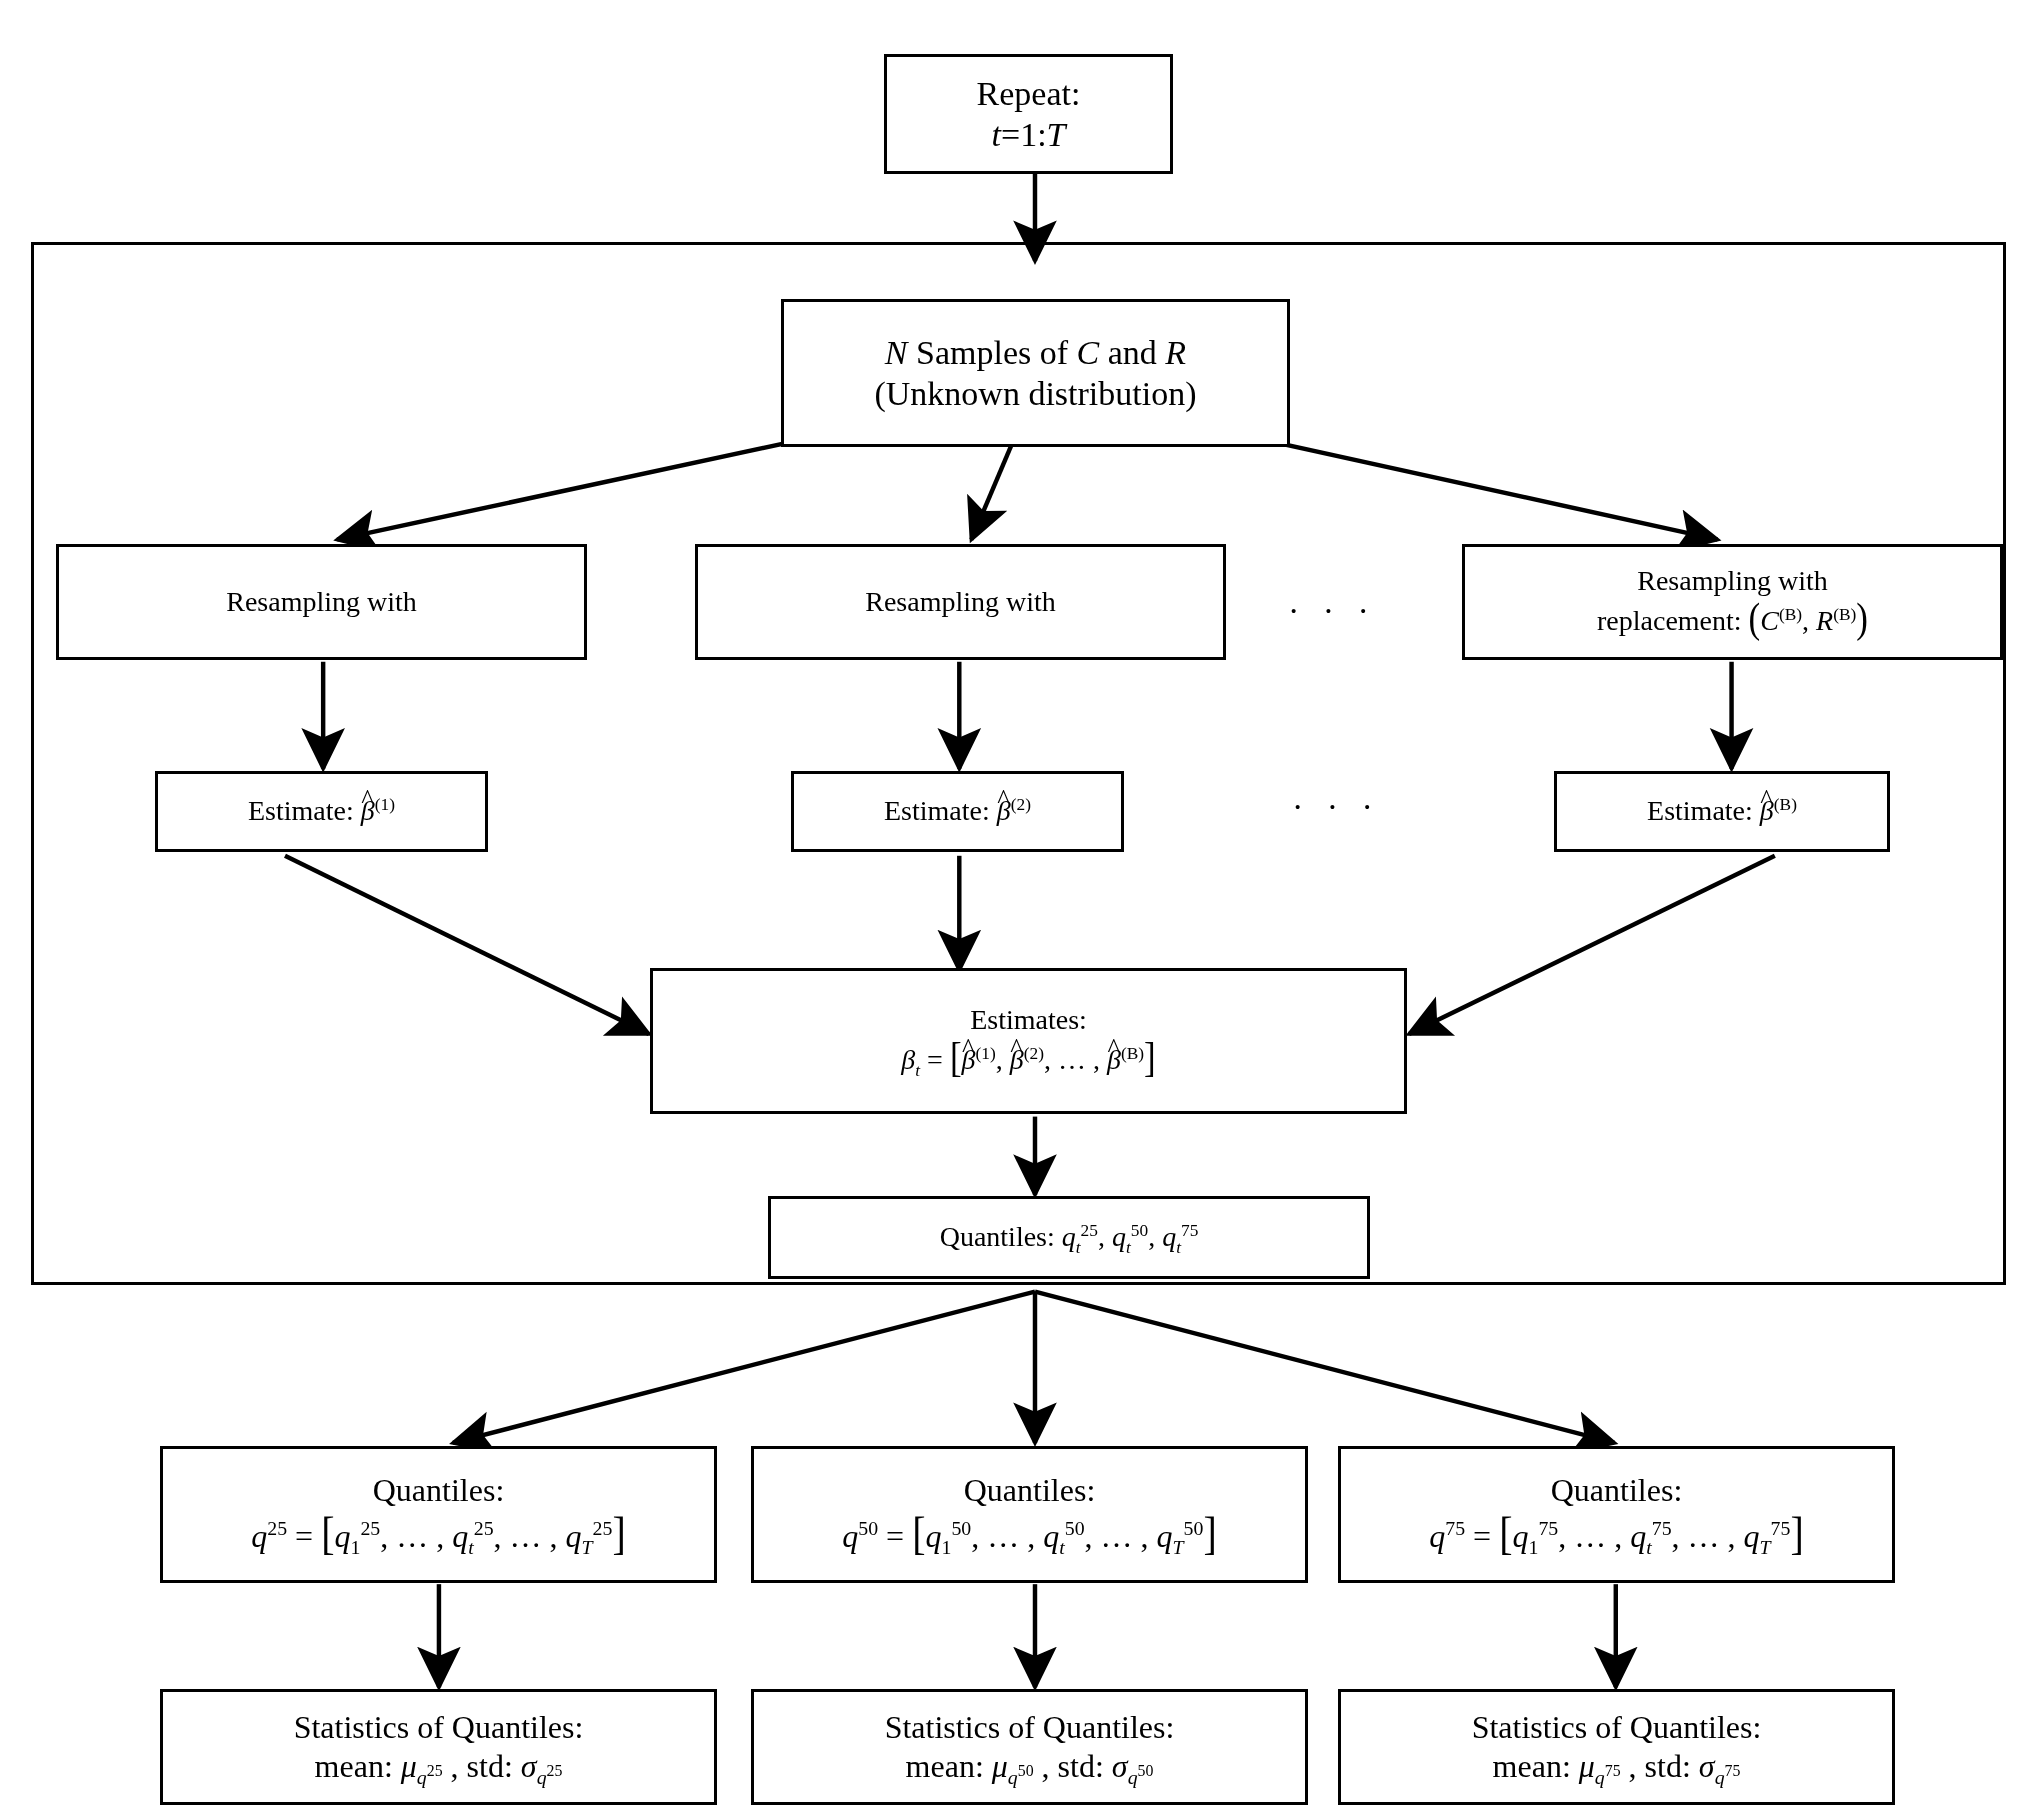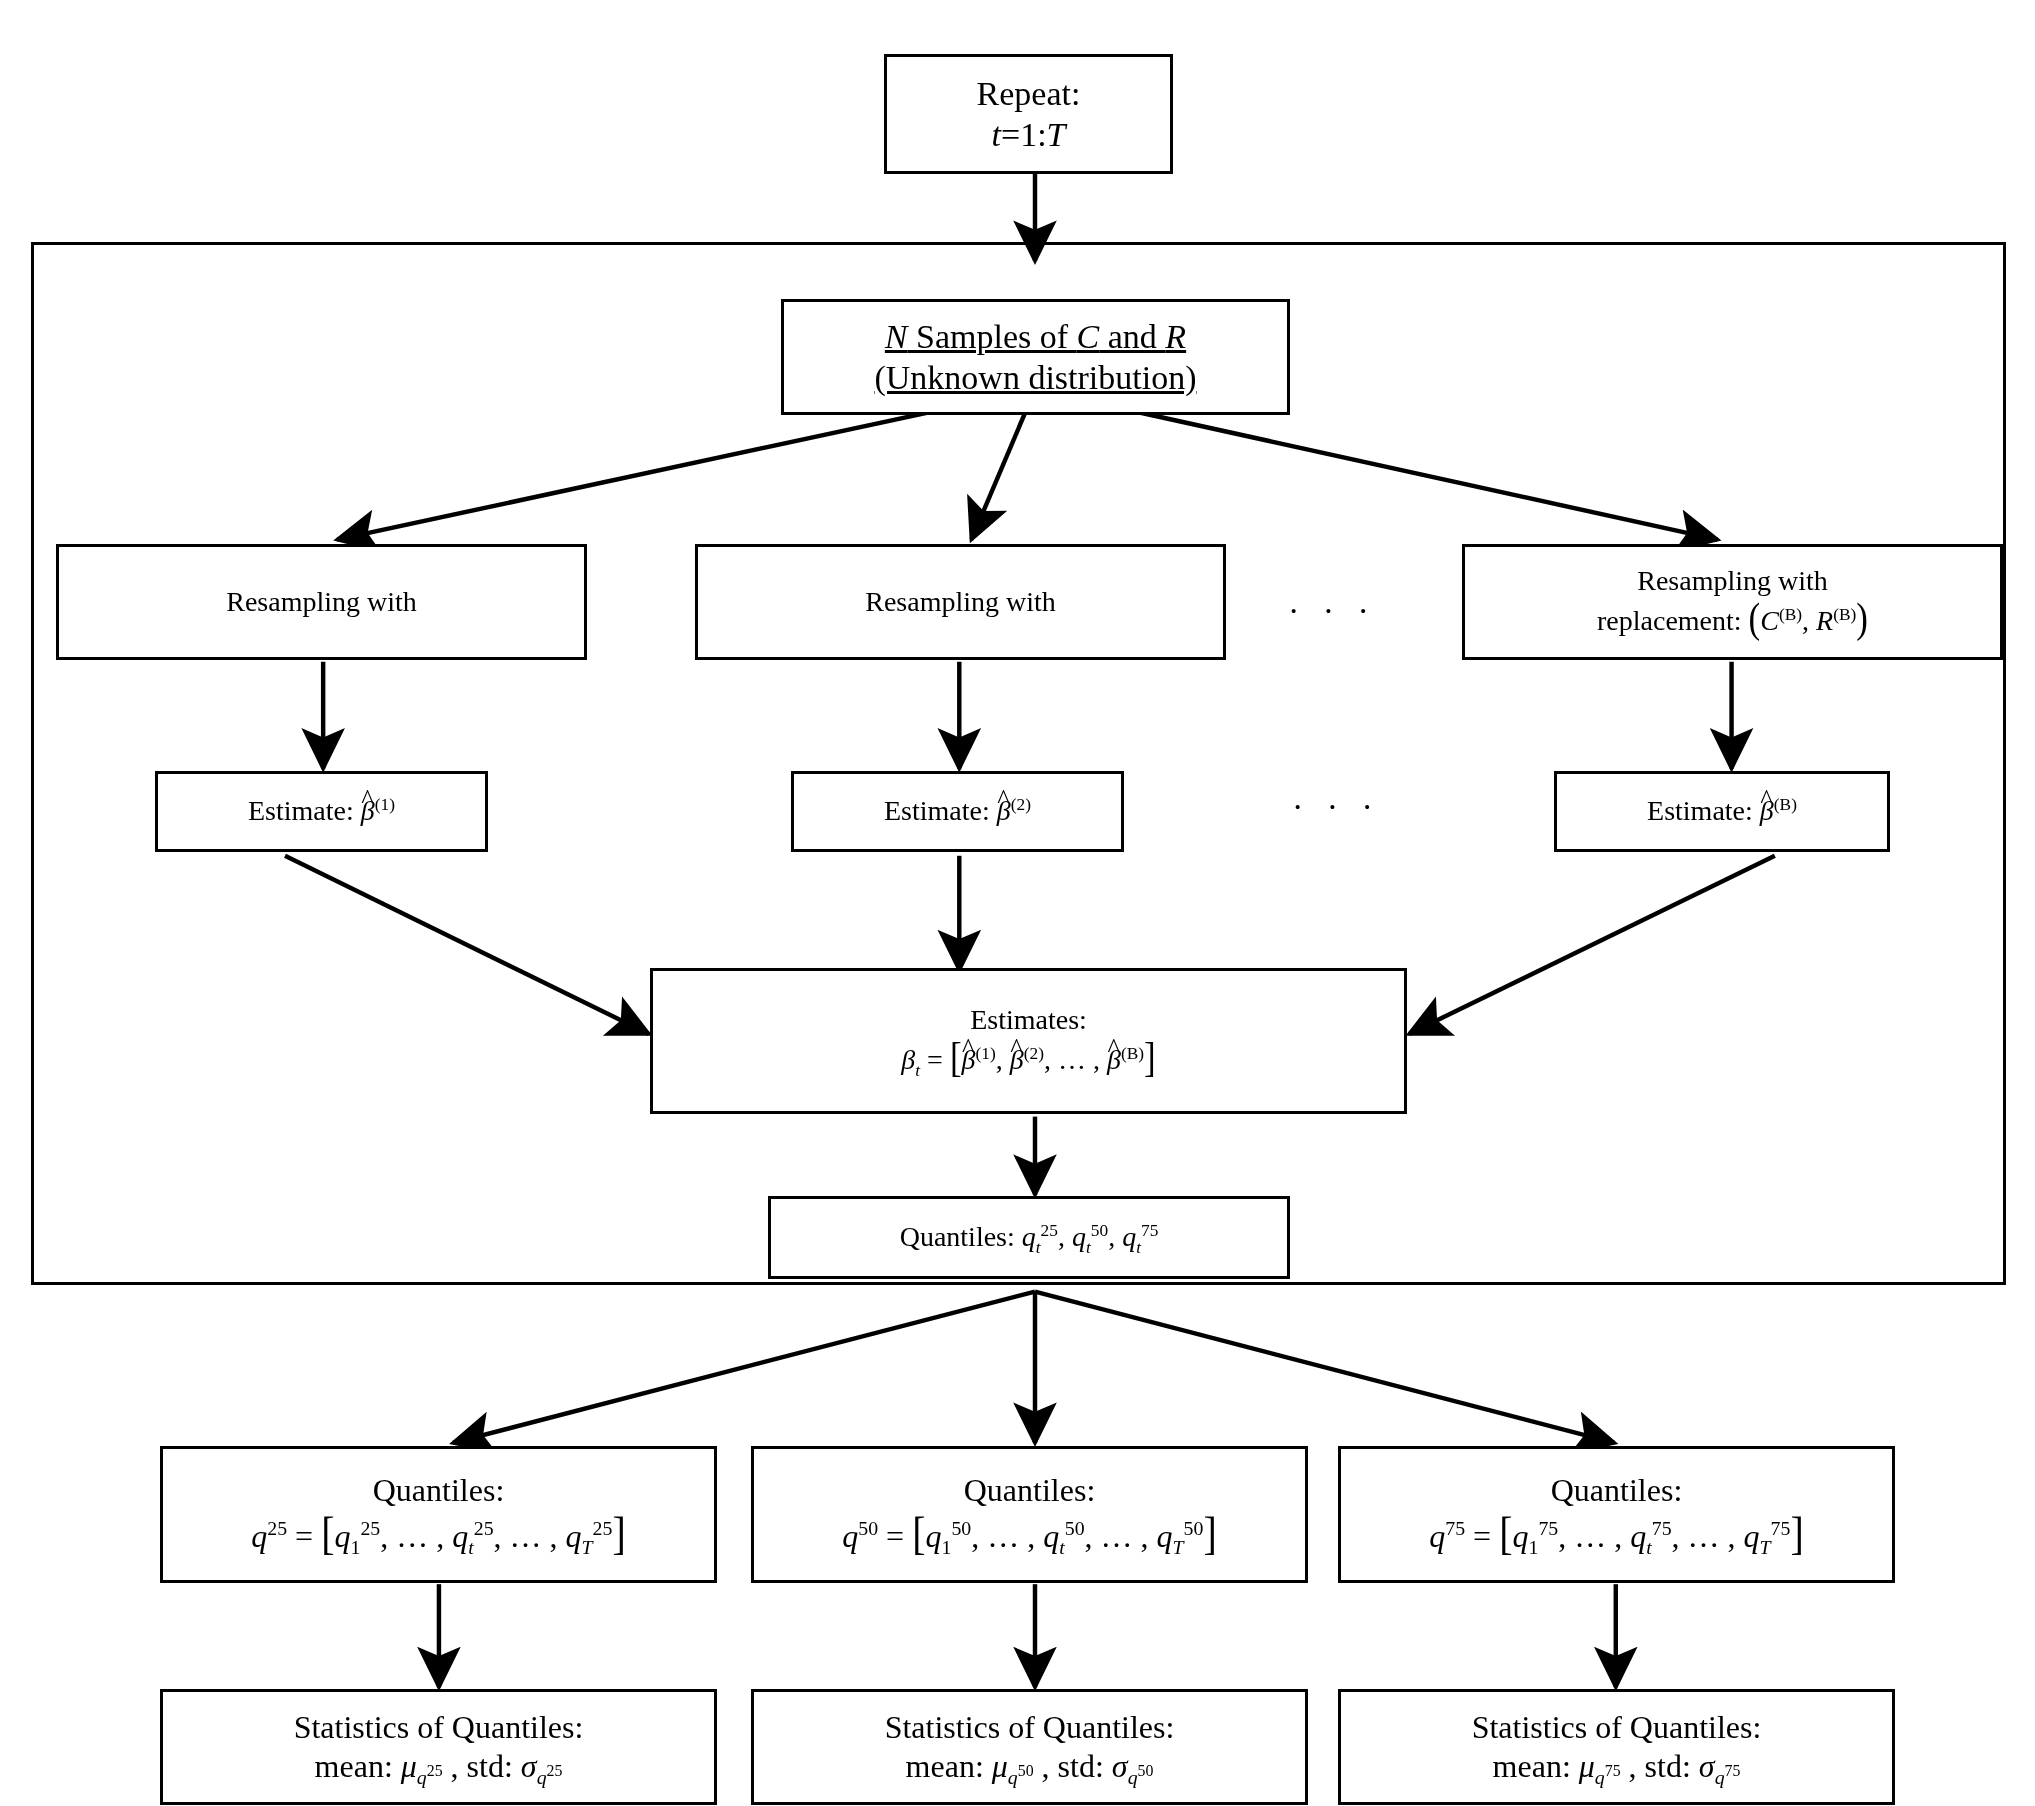--- a/index.html
+++ b/index.html
@@ -137,21 +137,21 @@
       <line x1="1627" y1="2490" x2="1627" y2="2652"></line>
       <line x1="2540" y1="2490" x2="2540" y2="2652"></line>
     </g>
   </svg>
 
   <div class="node f54" style="left:884px; top:18px; width:289px; height:120px;">
     <span class="ln">Repeat:</span>
     <span class="ln"><i class="mit">t</i><span>=1:</span><i class="mit">T</i></span>
   </div>
 
-  <div class="node f54" style="left:781px; top:263px; width:509px; height:116px;text-decoration:underline;">
+  <div class="node f54" style="left:781px; top:263px; width:509px; height:148px;">
     <span class="ln"><i class="mit">N</i><span> Samples of </span><i class="mit">C</i><span> and </span><i class="mit">R</i></span>
     <span class="ln">(Unknown distribution)</span>
   </div>
 
   <div class="node f52" style="left:56px; top:544px; width:531px; height:116px;">
     <span class="ln">Resampling with</span>
   </div>
 
   <div class="node f52" style="left:695px; top:544px; width:531px; height:116px;">
     <span class="ln">Resampling with</span>
@@ -176,21 +176,21 @@
 
   <div class="node f52" style="left:1554px; top:771px; width:336px; height:81px;">
     <span class="ln"><span>Estimate:</span> <span class="hatwrap"><span class="hatmark">^</span><i class="mathvar">β</i></span><sup class="sp">(B)</sup></span>
   </div>
 
   <div class="node f52" style="left:650px; top:968px; width:757px; height:146px;">
     <span class="ln">Estimates:</span>
     <span class="ln"><i class="mathvar">β</i><sub class="sb"><i>t</i></sub><span> = </span><span class="bigbr">[</span><span class="hatwrap"><span class="hatmark">^</span><i class="mathvar">β</i></span><sup class="sp">(1)</sup><span>, </span><span class="hatwrap"><span class="hatmark">^</span><i class="mathvar">β</i></span><sup class="sp">(2)</sup><span>, … , </span><span class="hatwrap"><span class="hatmark">^</span><i class="mathvar">β</i></span><sup class="sp">(B)</sup><span class="bigbr">]</span></span>
   </div>
 
-  <div class="node f52" style="left:768px; top:1196px; width:522px; height:83px;">
+  <div class="node f52" style="left:768px; top:1196px; width:602px; height:83px;">
     <span class="ln"><span>Quantiles: </span><i class="mathvar">q</i><sub class="sb"><i>t</i></sub><sup class="sp">25</sup><span>, </span><i class="mathvar">q</i><sub class="sb"><i>t</i></sub><sup class="sp">50</sup><span>, </span><i class="mathvar">q</i><sub class="sb"><i>t</i></sub><sup class="sp">75</sup></span>
   </div>
 
   <div class="node f50" style="left:160px; top:1446px; width:557px; height:137px;">
     <span class="ln">Quantiles:</span>
     <span class="ln"><i class="mathvar">q</i><sup class="sp">25</sup><span> = </span><span class="bigbr">[</span><i class="mathvar">q</i><sub class="sb">1</sub><sup class="sp">25</sup><span>, … , </span><i class="mathvar">q</i><sub class="sb"><i>t</i></sub><sup class="sp">25</sup><span>, … , </span><i class="mathvar">q</i><sub class="sb"><i>T</i></sub><sup class="sp">25</sup><span class="bigbr">]</span></span>
   </div>
 
   <div class="node f50" style="left:751px; top:1446px; width:557px; height:137px;">
     <span class="ln">Quantiles:</span>

